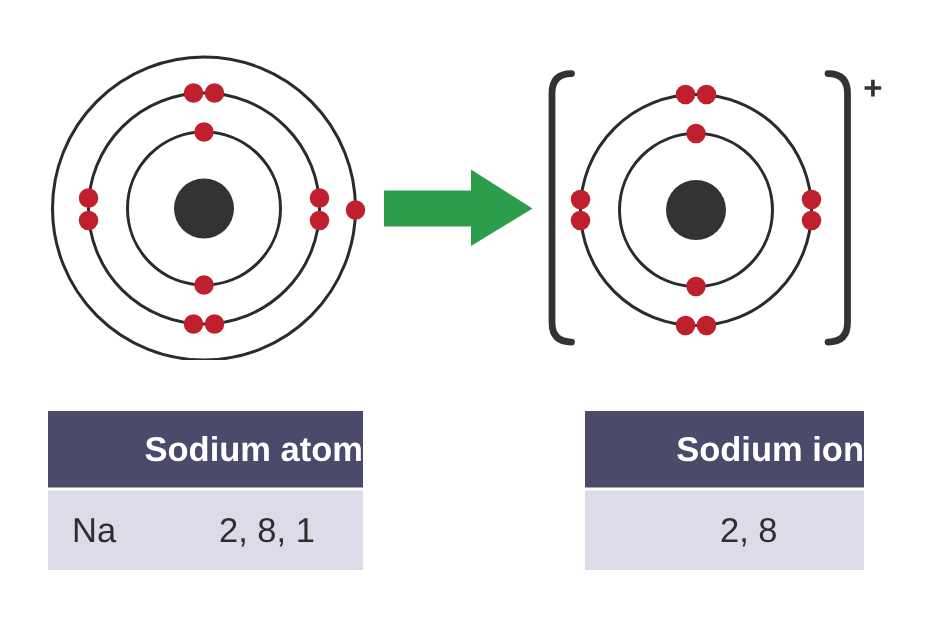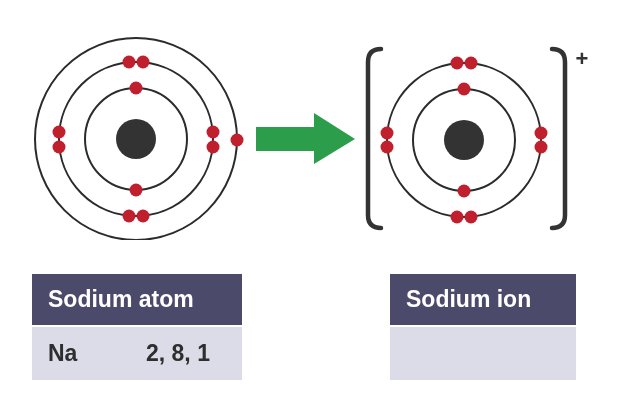--- a/index.html
+++ b/index.html
@@ -1,20 +1,20 @@
 <!DOCTYPE html>
 <html><head>
 <meta charset="utf-8">
 <style>
   html, body { margin: 0; padding: 0; background: #ffffff; }
   body { width: 624px; height: 415px; position: relative; overflow: hidden; font-family: "Liberation Sans", sans-serif; }
   svg.diagram { position: absolute; left: 0; top: 0; width: 624px; height: 240px; }
-  .card { position: absolute; }
+  .card { position: absolute; text-align: right; }
   .card .hdr { position: absolute; left: 0; top: 0; right: 0; height: 51px; background: #4b4a6a; color: #ffffff; font-weight: bold; font-size: 23px; line-height: 51px; padding-left: 16px; box-sizing: border-box; white-space: nowrap; }
-  .card .row { position: absolute; left: 0; right: 0; top: 53px; height: 53px; background: #dcdbe8; color: #2e2e2e; font-weight: bold; font-size: 23px; line-height: 53px; box-sizing: border-box; white-space: nowrap; }
+  .card .row { position: absolute; left: 0; right: 0; top: 53px; height: 53px; background: #dcdbe8; color: #2e2e2e; font-weight: normal; font-size: 23px; line-height: 53px; box-sizing: border-box; white-space: nowrap; }
   .row .sym { position: absolute; left: 16px; top: 0; }
   .row .sym sup { font-size: 15px; position: relative; top: -1px; vertical-align: top; line-height: 40px; margin-left: 1px; }
   .row .cfg { position: absolute; top: 0; }
 </style>
 </head>
 <body>
 
 <svg class="diagram" viewBox="0 0 624 240">
 
   <g>
@@ -65,14 +65,15 @@
   <div class="hdr">Sodium atom</div>
   <div class="row">
     <span class="sym"><span>Na</span><sup></sup></span>
     <span class="cfg" style="left:91px;margin-left:23px;">2, 8, 1</span>
   </div>
 </div>
 
 <div class="card" style="left:390px; top:274px; width:186px; height:106px;">
   <div class="hdr">Sodium ion</div>
   <div class="row">
+    <span class="cfg" style="left:90px;">2, 8</span>
   </div>
 </div>
 
 </body></html>

